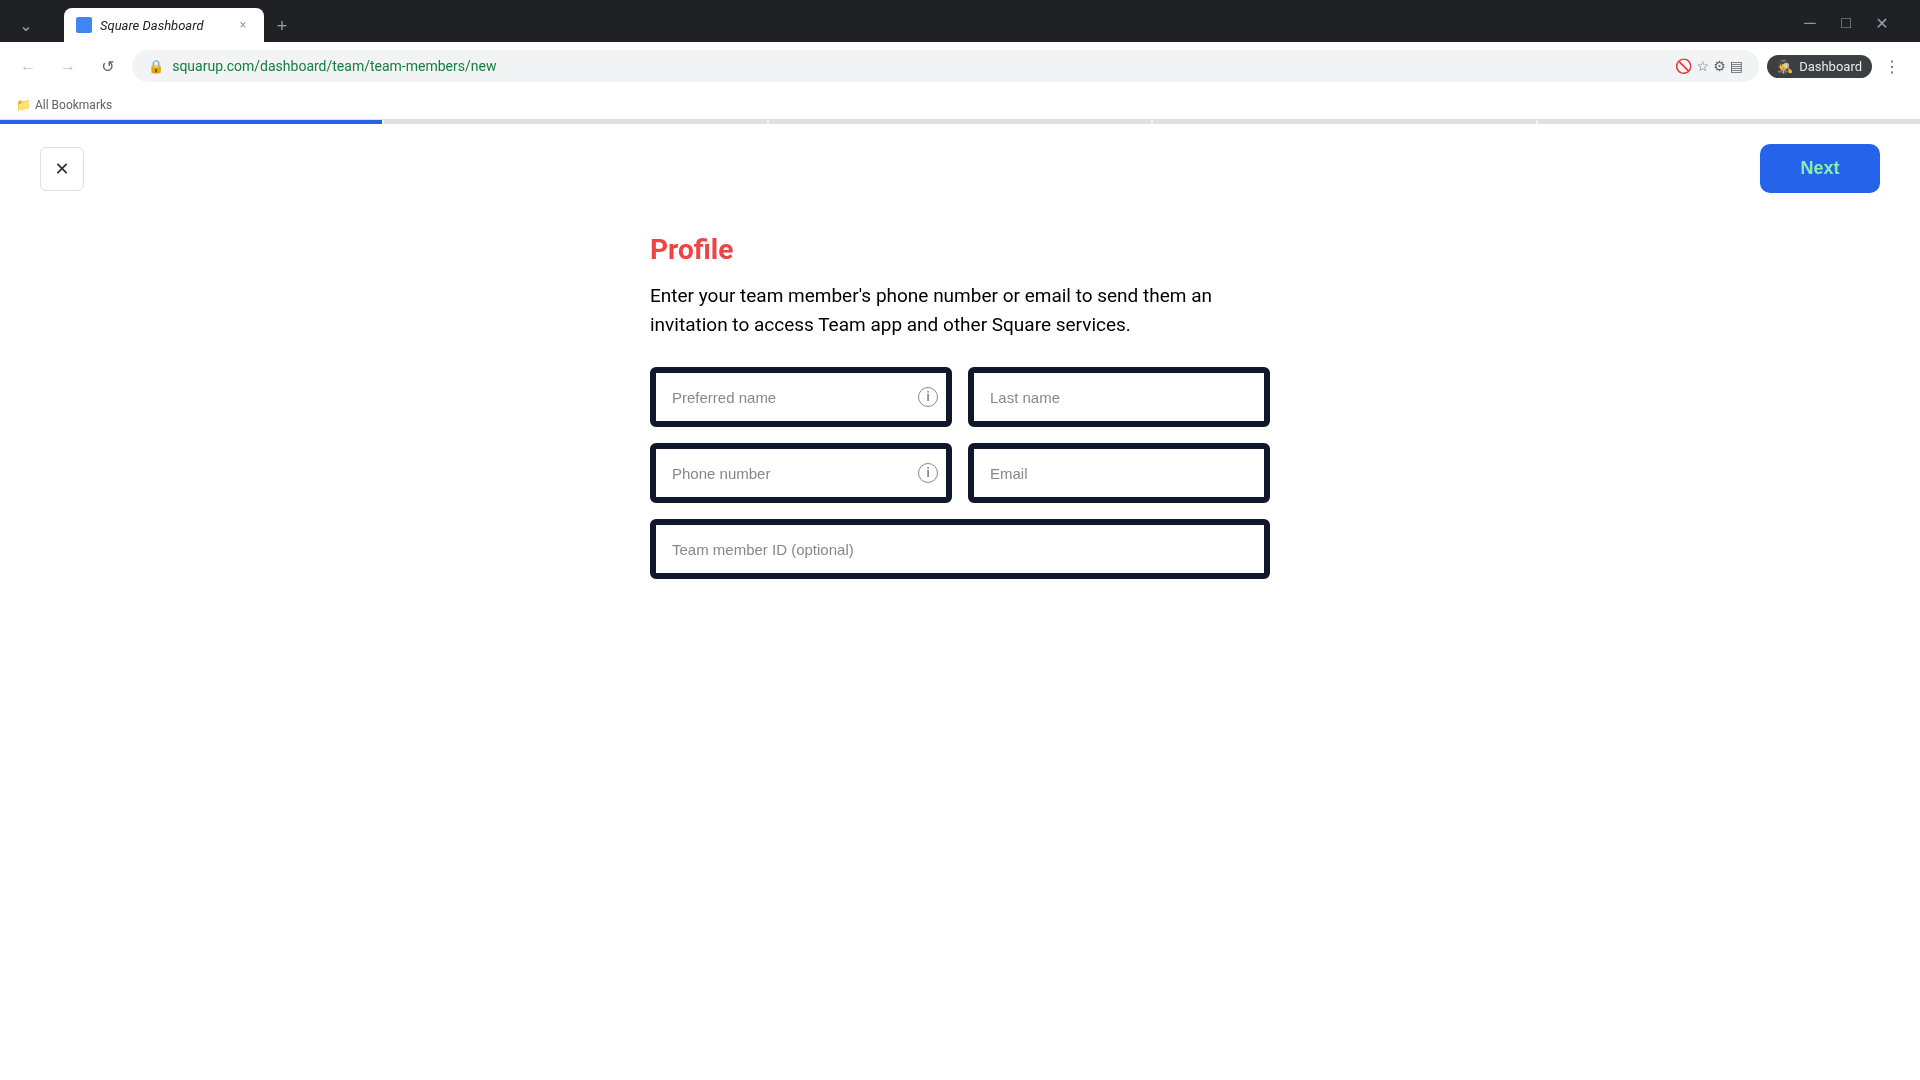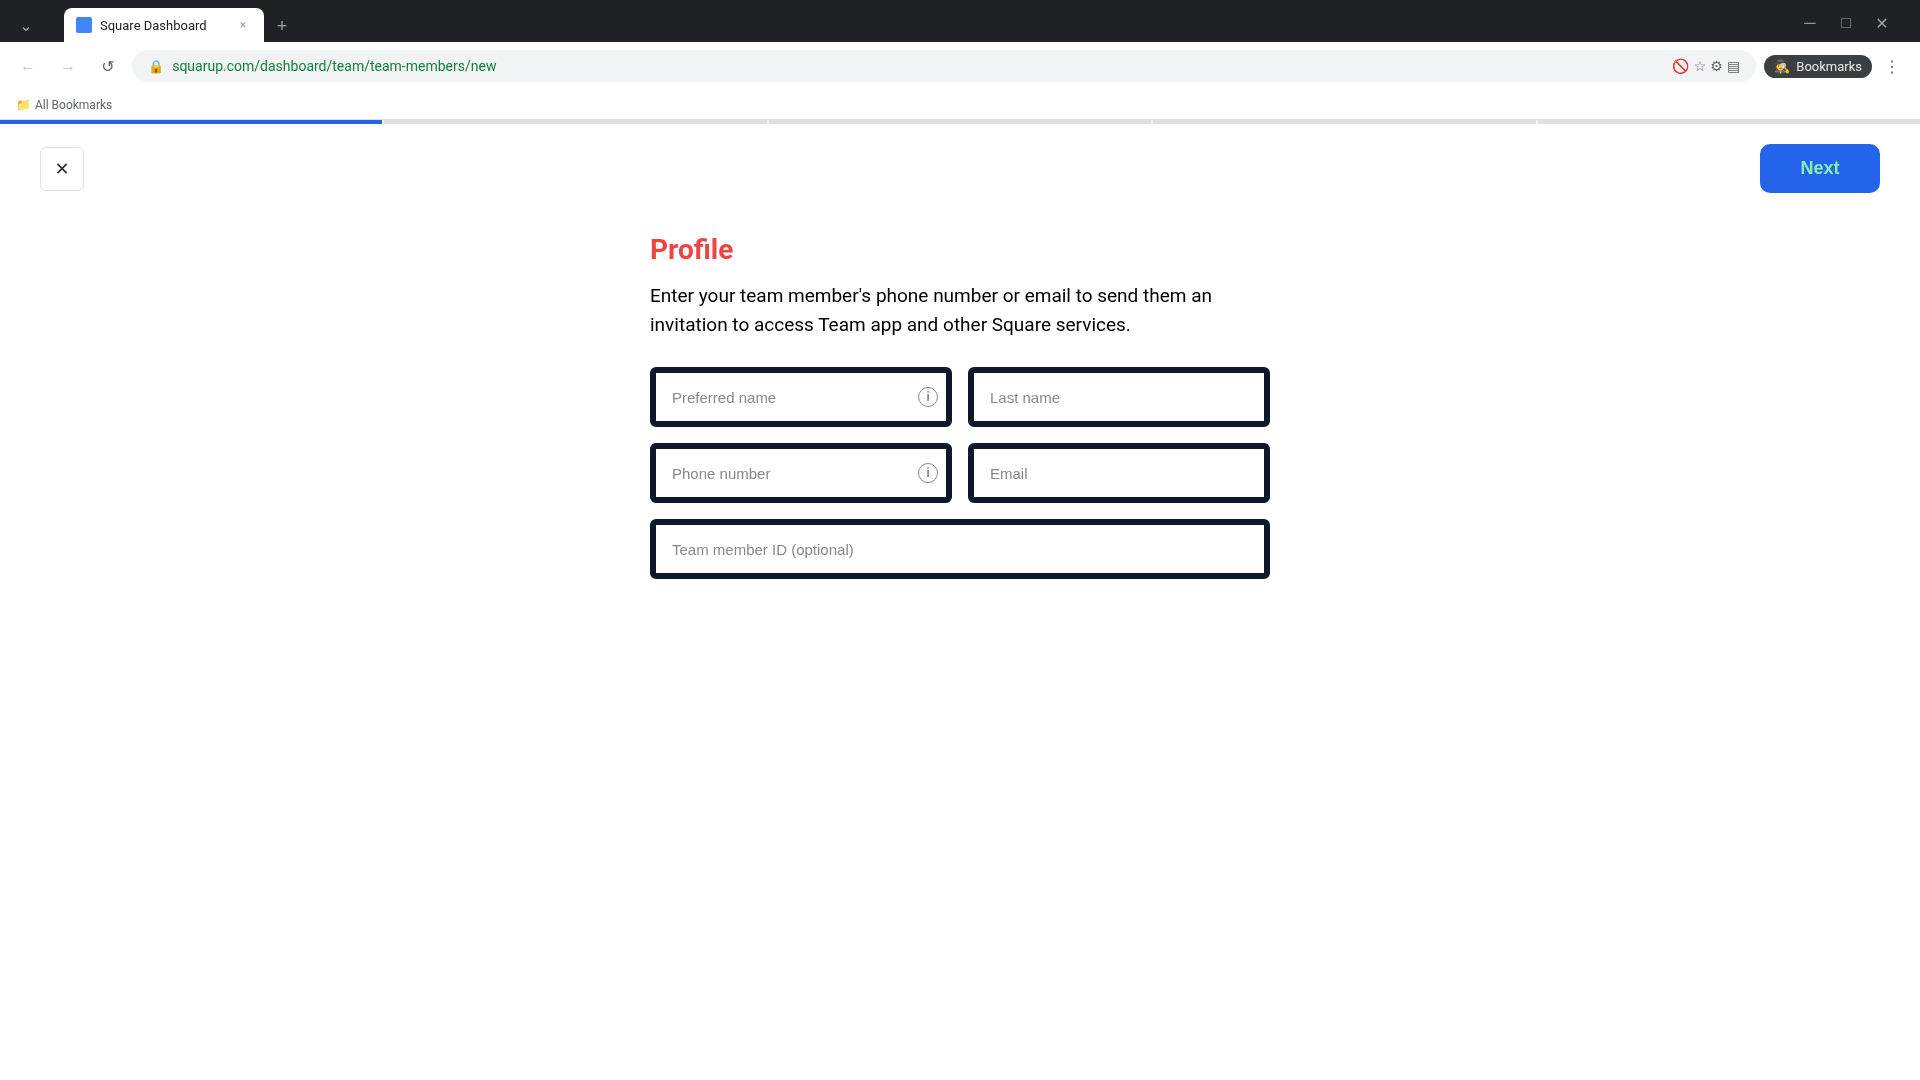--- a/index.html
+++ b/index.html
@@ -75,20 +75,21 @@
       background: #4285f4;
       border-radius: 2px;
       flex-shrink: 0;
     }
 
     .tab-label {
       flex: 1;
       overflow: hidden;
       text-overflow: ellipsis;
       white-space: nowrap;
+      font-style: italic;
     }
 
     .tab-close {
       width: 18px;
       height: 18px;
       border-radius: 50%;
       display: flex;
       align-items: center;
       justify-content: center;
       font-size: 12px;
@@ -366,21 +367,21 @@
         <span>🚫</span>
         <span>☆</span>
         <span>⚙</span>
         <span>▤</span>
       </div>
     </div>
 
     <div class="toolbar-right">
       <div class="incognito-badge">
         <span>🕵</span>
-        <span>Bookmarks</span>
+        <span>Dashboard</span>
       </div>
       <button class="browser-btn">⋮</button>
     </div>
   </div>
 
   <div class="bookmarks-bar">
     <span>📁</span>
     <span>All Bookmarks</span>
   </div>
 </div>

